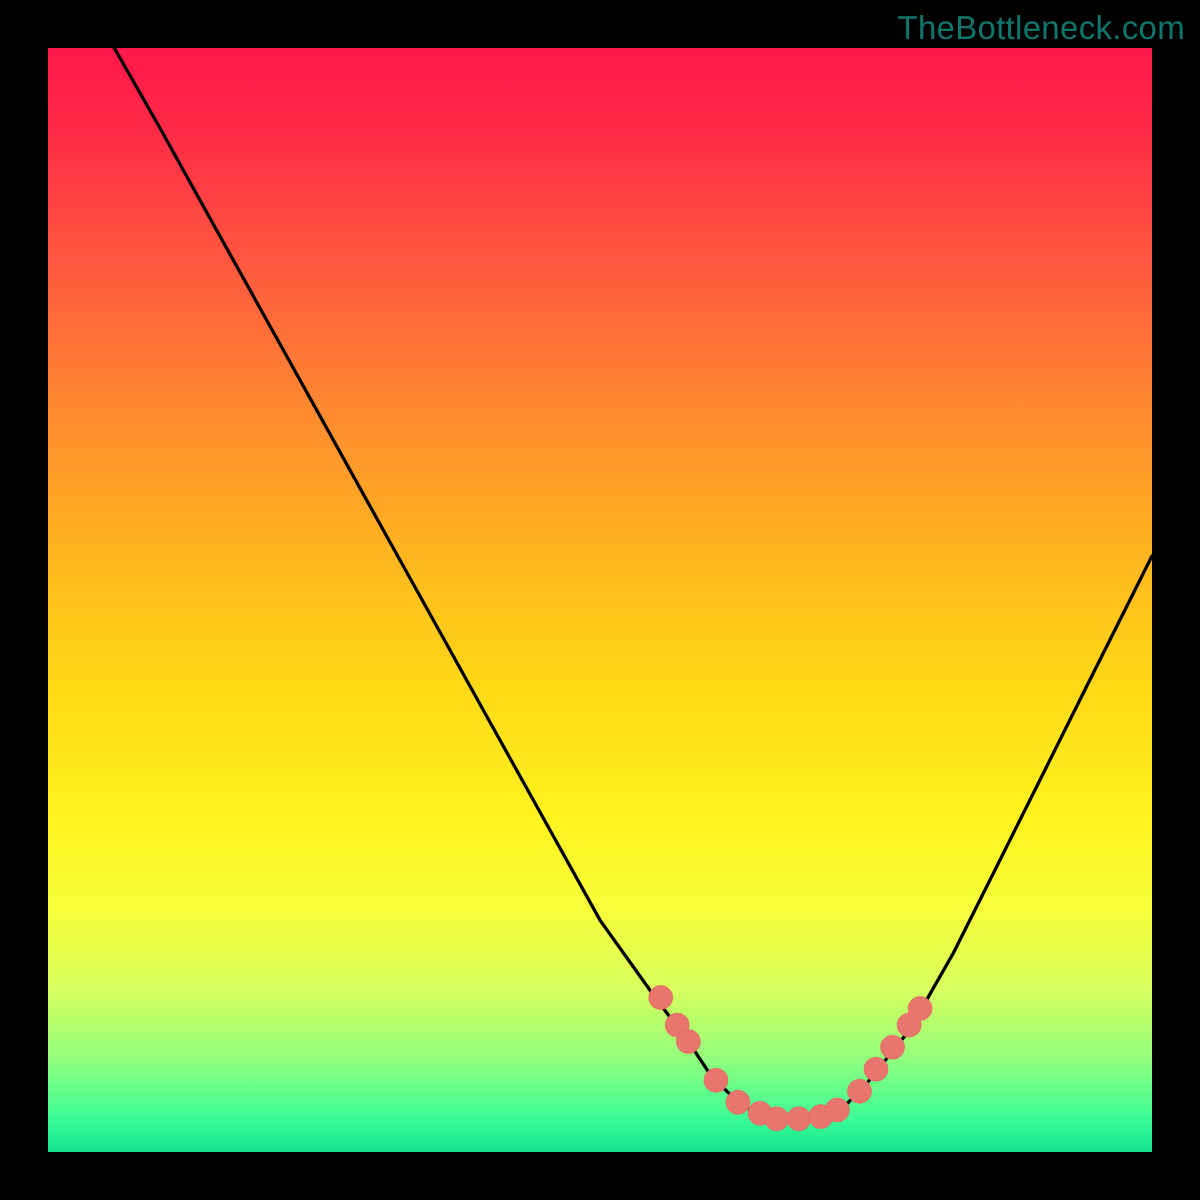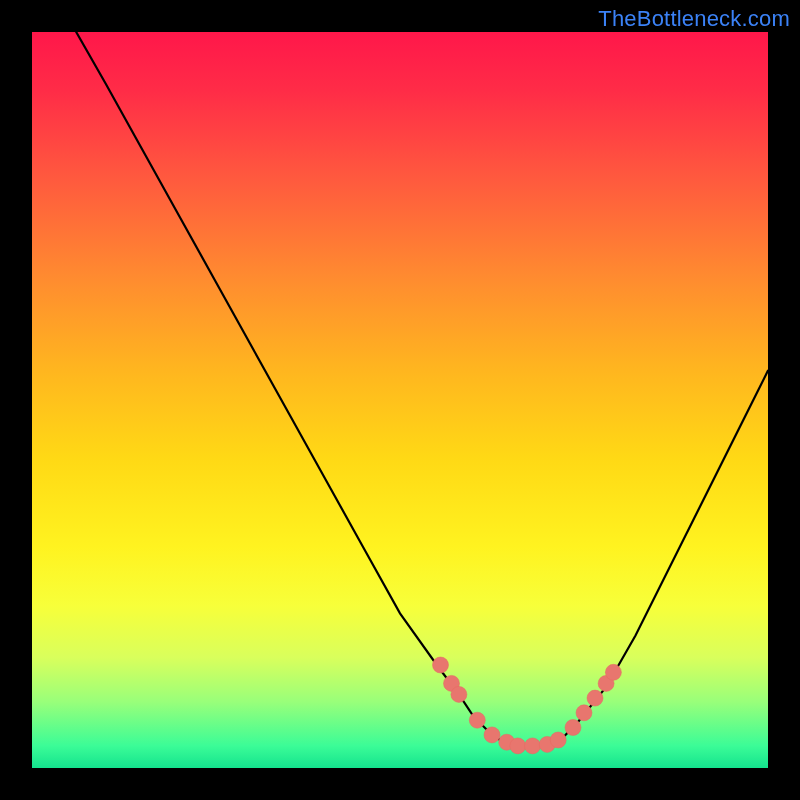--- a/index.html
+++ b/index.html
@@ -40,21 +40,21 @@
       #d9ff5c 85%,
       #99ff7a 91%,
       #3bfc97 97%,
       #14e38e 100%
     );
   }
   .watermark {
     position: absolute;
     top: 6px;
     right: 10px;
-    color: #3b82f6;
+    color: #0f766e;
     font-size: 22px;
     font-weight: 500;
     letter-spacing: 0.2px;
     user-select: none;
   }
   svg.curve {
     position: absolute;
     left: 0; top: 0;
     width: 100%; height: 100%;
   }

